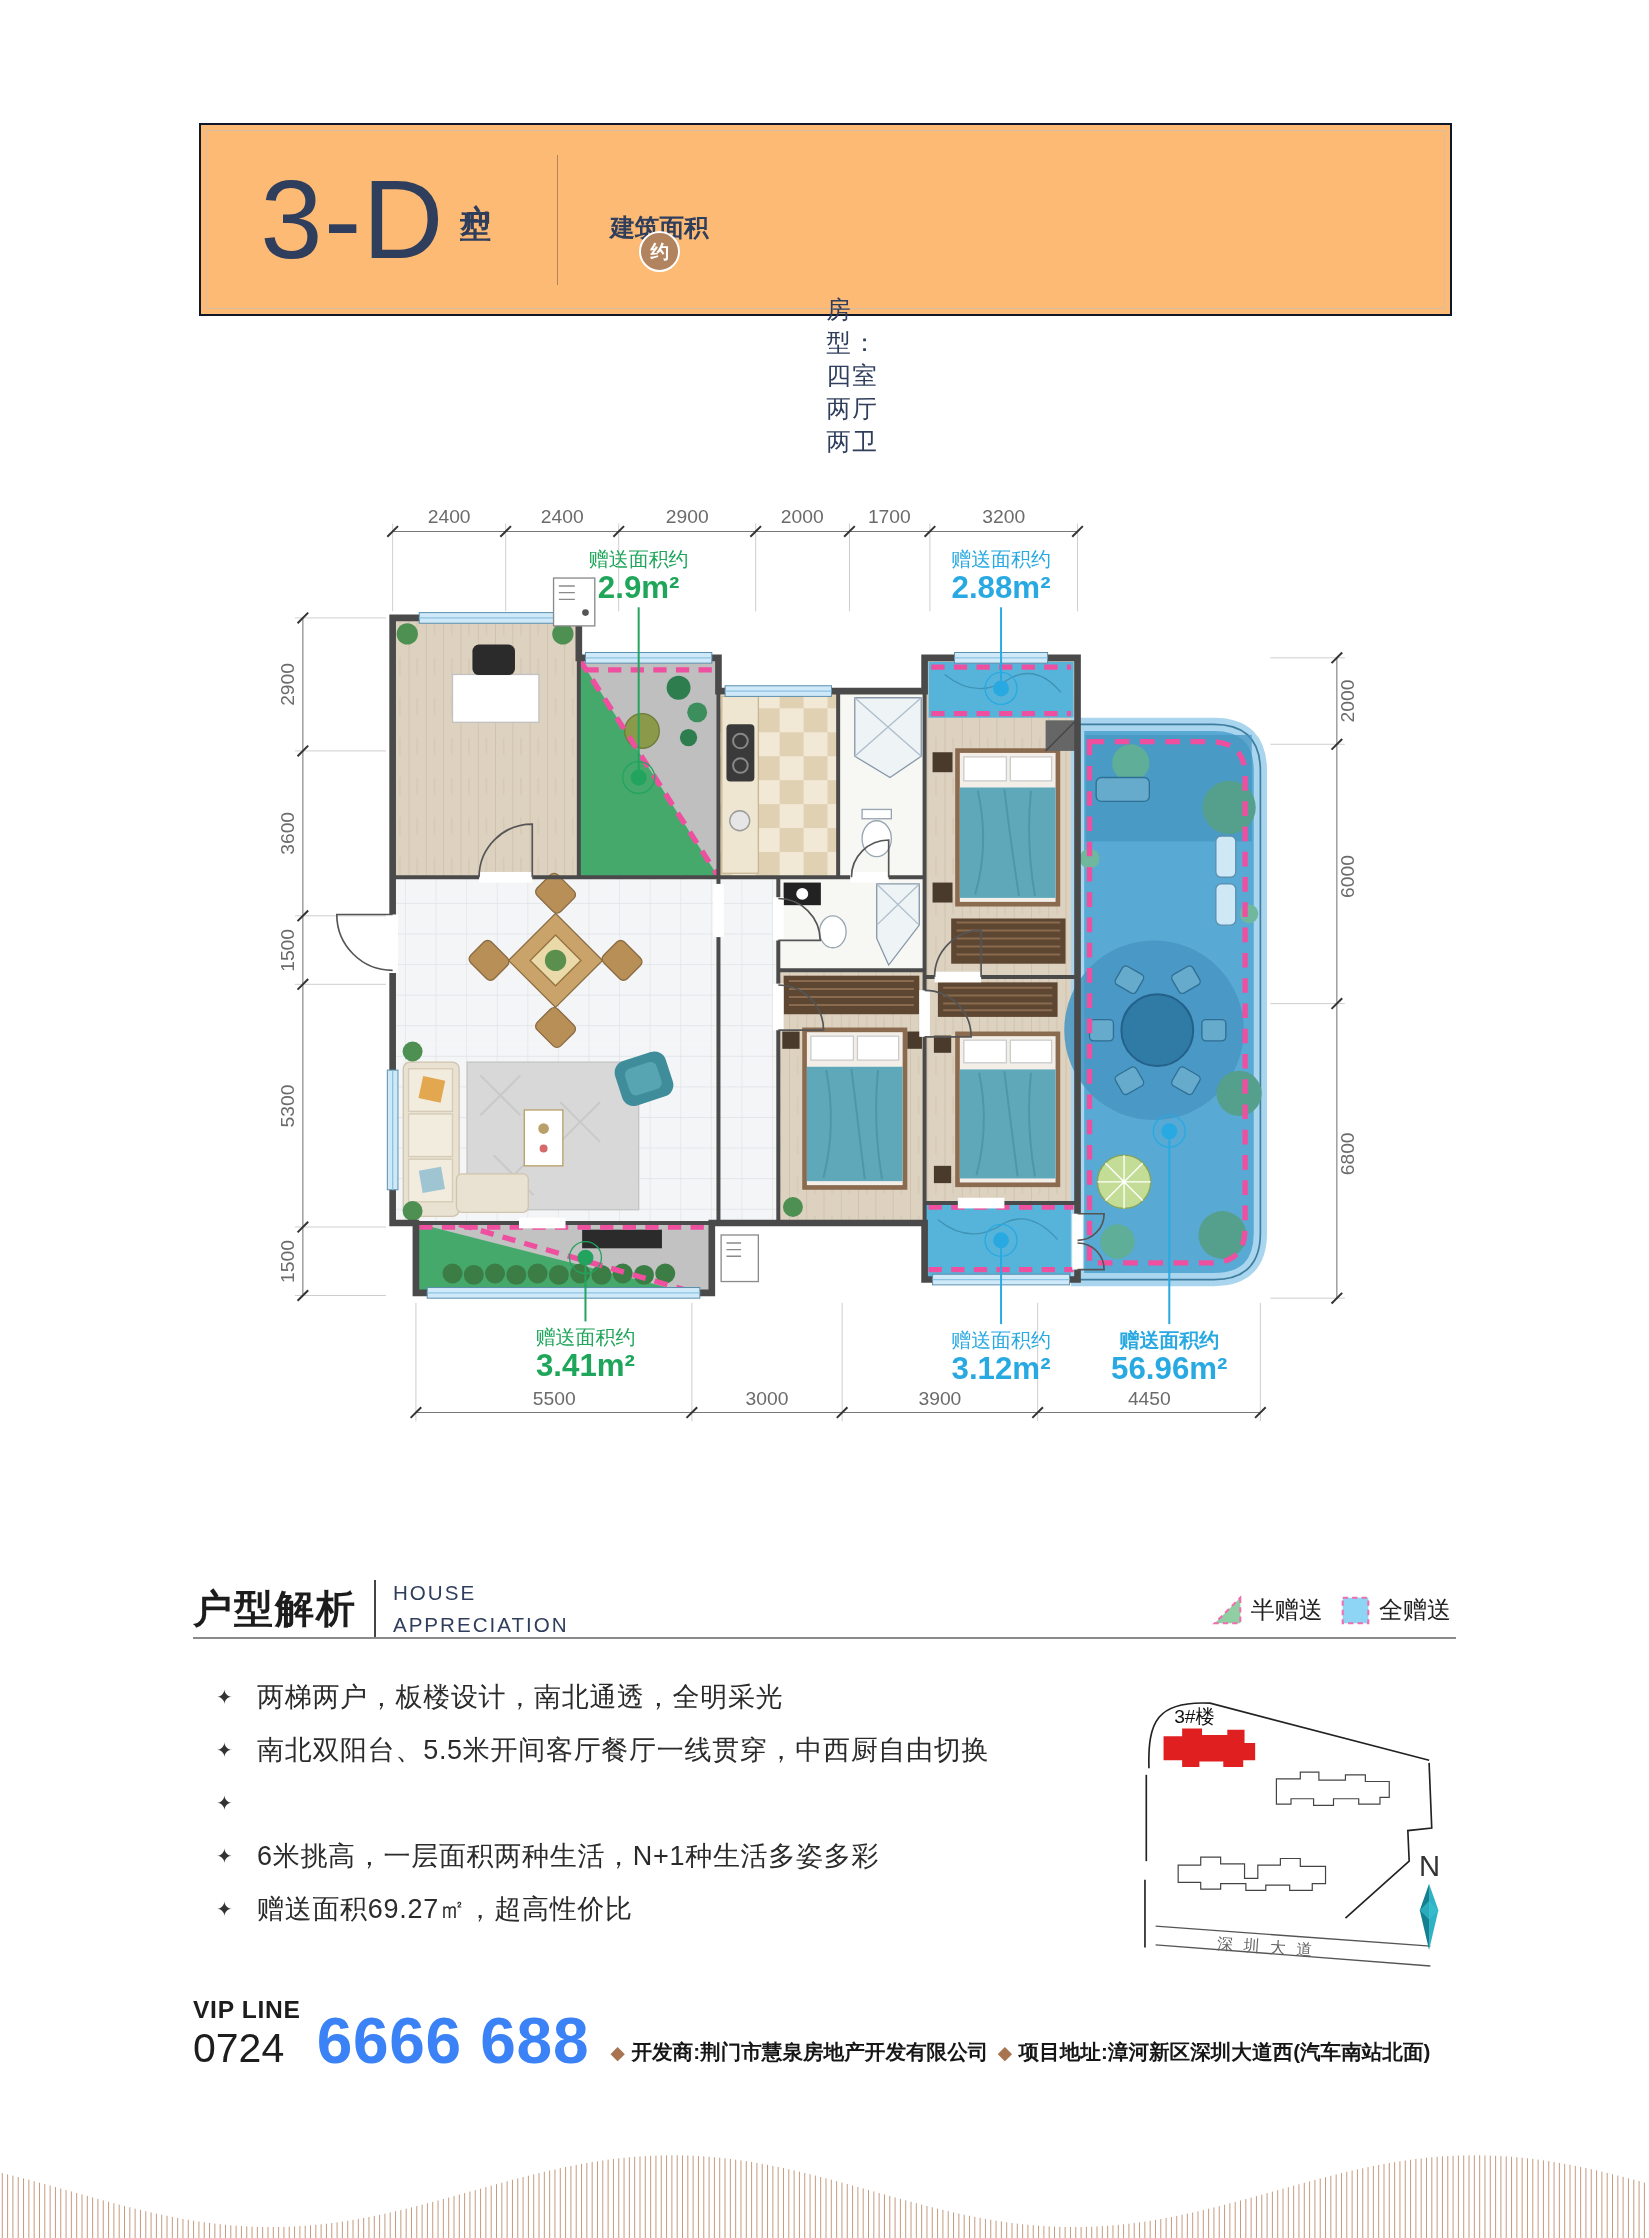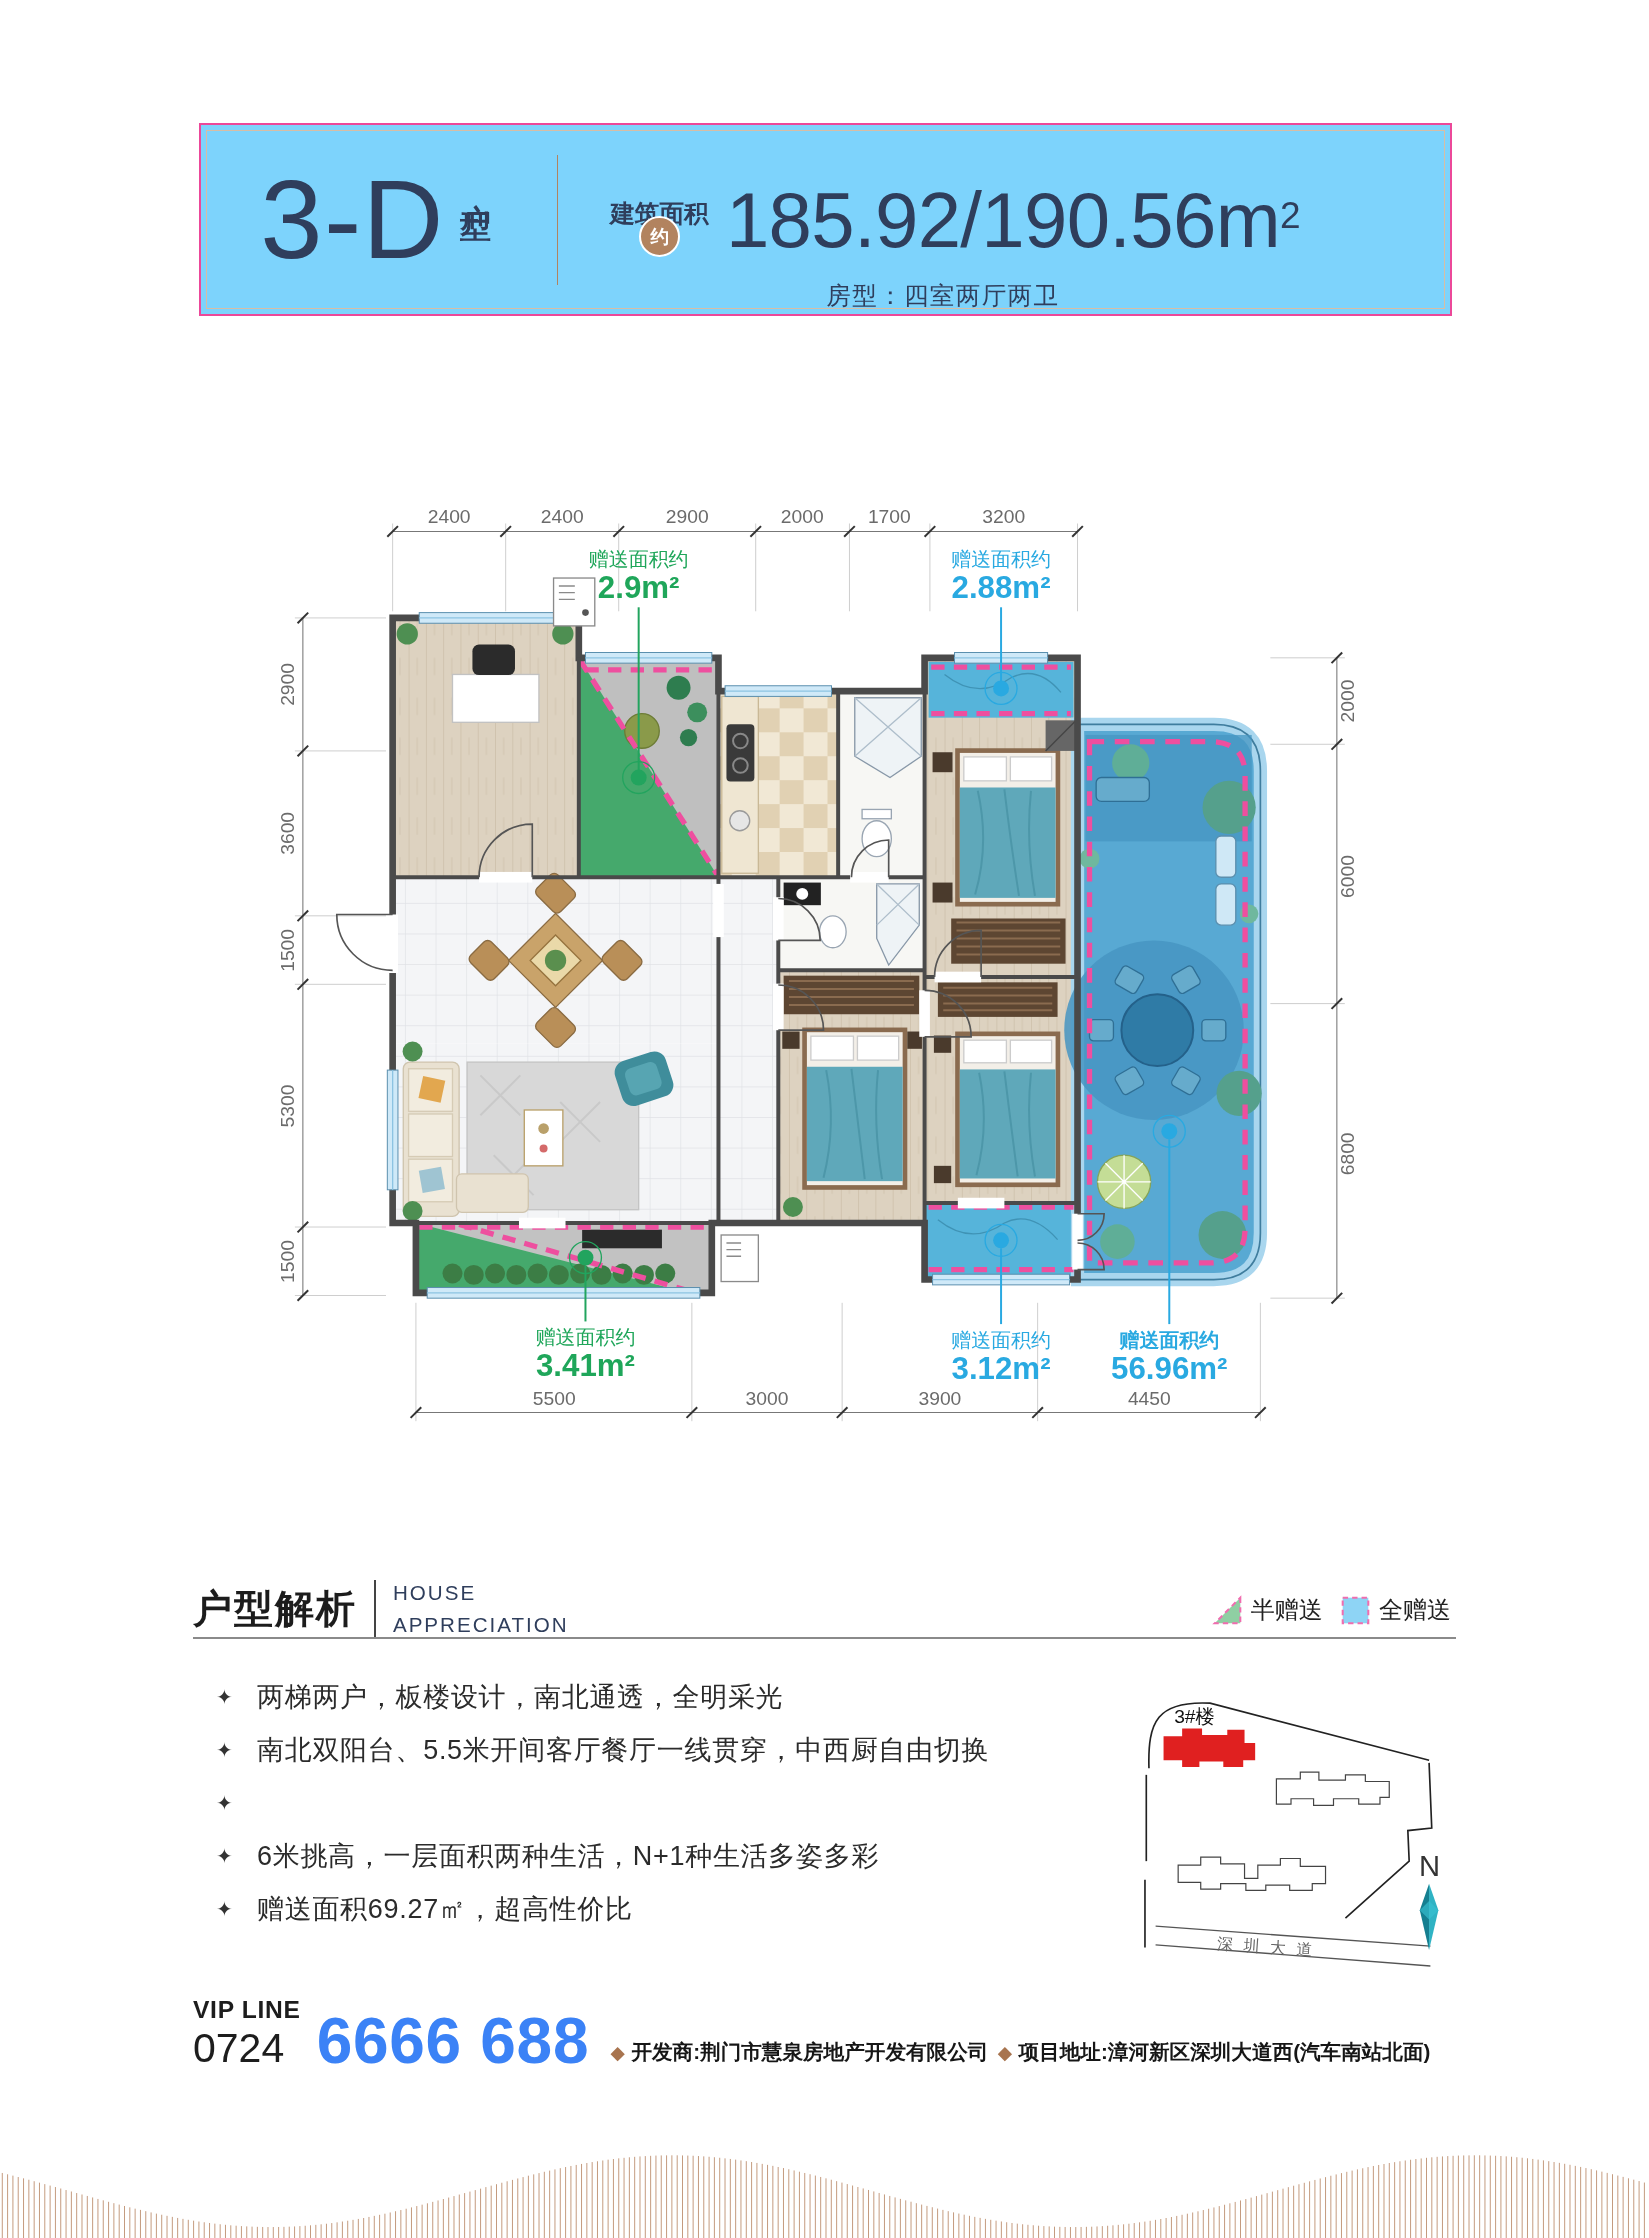--- a/index.html
+++ b/index.html
@@ -1,19 +1,19 @@
 <!DOCTYPE html>
 <html style="font-size:10.6px"><head>
 <meta charset="utf-8">
 <style>
   html,body{margin:0;padding:0;background:#ffffff;}
   body{width:1650px;height:2239px;position:relative;font-family:"Liberation Sans",sans-serif;overflow:hidden;}
   .abs{position:absolute;}
   
-  .hdr-box{left:199px;top:123px;width:1249px;height:189px;border:2px solid #ec4899;background:#7dd3fc;}
+  .hdr-box{left:199px;top:123px;width:1249px;height:189px;border:2px solid #0f172a;background:#fdba74;}
   .hdr-inner{position:absolute;left:5.3px;top:5.3px;right:5.3px;bottom:5.3px;border:0.7px solid #d8bda4;display:flex;align-items:center;padding:0 0 0 53px;box-sizing:border-box;}
   .type-code{font-size:112px;font-weight:500;color:#2f3e5c;letter-spacing:1.3px;line-height:1;}
   .type-suffix{writing-mode:vertical-rl;font-size:31px;font-weight:600;color:#2f3e5c;letter-spacing:6.6px;margin-left:9.3px;margin-top:4px;height:86px;}
   .hdr-divider{width:1.3px;height:130px;background:#b2835f;margin:0 52px 0 61px;}
   .area-block{position:relative;display:flex;align-items:flex-start;}
   .area-cn{display:flex;flex-direction:row;font-size:24.6px;font-weight:700;color:#2f3e5c;line-height:1.25;margin-top:18.6px;position:relative;}
   .approx-circle{position:absolute;left:29px;top:17.3px;width:37px;height:37px;border-radius:50%;background:#b2835f;border:2.7px solid #fff;color:#fff;font-size:18.6px;display:flex;align-items:center;justify-content:center;z-index:2;}
   .area-num{font-size:78px;font-weight:500;color:#2f3e5c;line-height:1;margin-left:17.3px;letter-spacing:-0.7px;}
   .area-num sup{font-size:37px;vertical-align:18.6px;}
   .room-layout{position:absolute;left:216px;top:98px;font-size:24.6px;color:#2f3e5c;letter-spacing:1.3px;}
@@ -57,21 +57,20 @@
   <div class="hdr-inner">
     <div class="type-code">3-D</div>
     <div class="type-suffix">户型</div>
     <div class="hdr-divider"></div>
     <div class="area-block">
       <div class="area-cn">
         <span>建筑</span>
         <span>面积</span>
         <span class="approx-circle">约</span>
       </div>
-      <div class="area-num"><span>185.92/190.56m</span><sup>2</sup></div>
       <div class="room-layout">房型：四室两厅两卫</div>
     </div>
   </div>
 </div>
 
 <svg class="abs" style="left:253px;top:445px;" width="1157" height="1064" viewBox="0 0 1740 1600">
   <defs>
     <pattern id="tile" width="46" height="46" patternUnits="userSpaceOnUse">
       <rect width="46" height="46" fill="#f4f5f7"></rect>
       <path d="M46,0 V46 H0" fill="none" stroke="#e0e2e6" stroke-width="2"></path>

